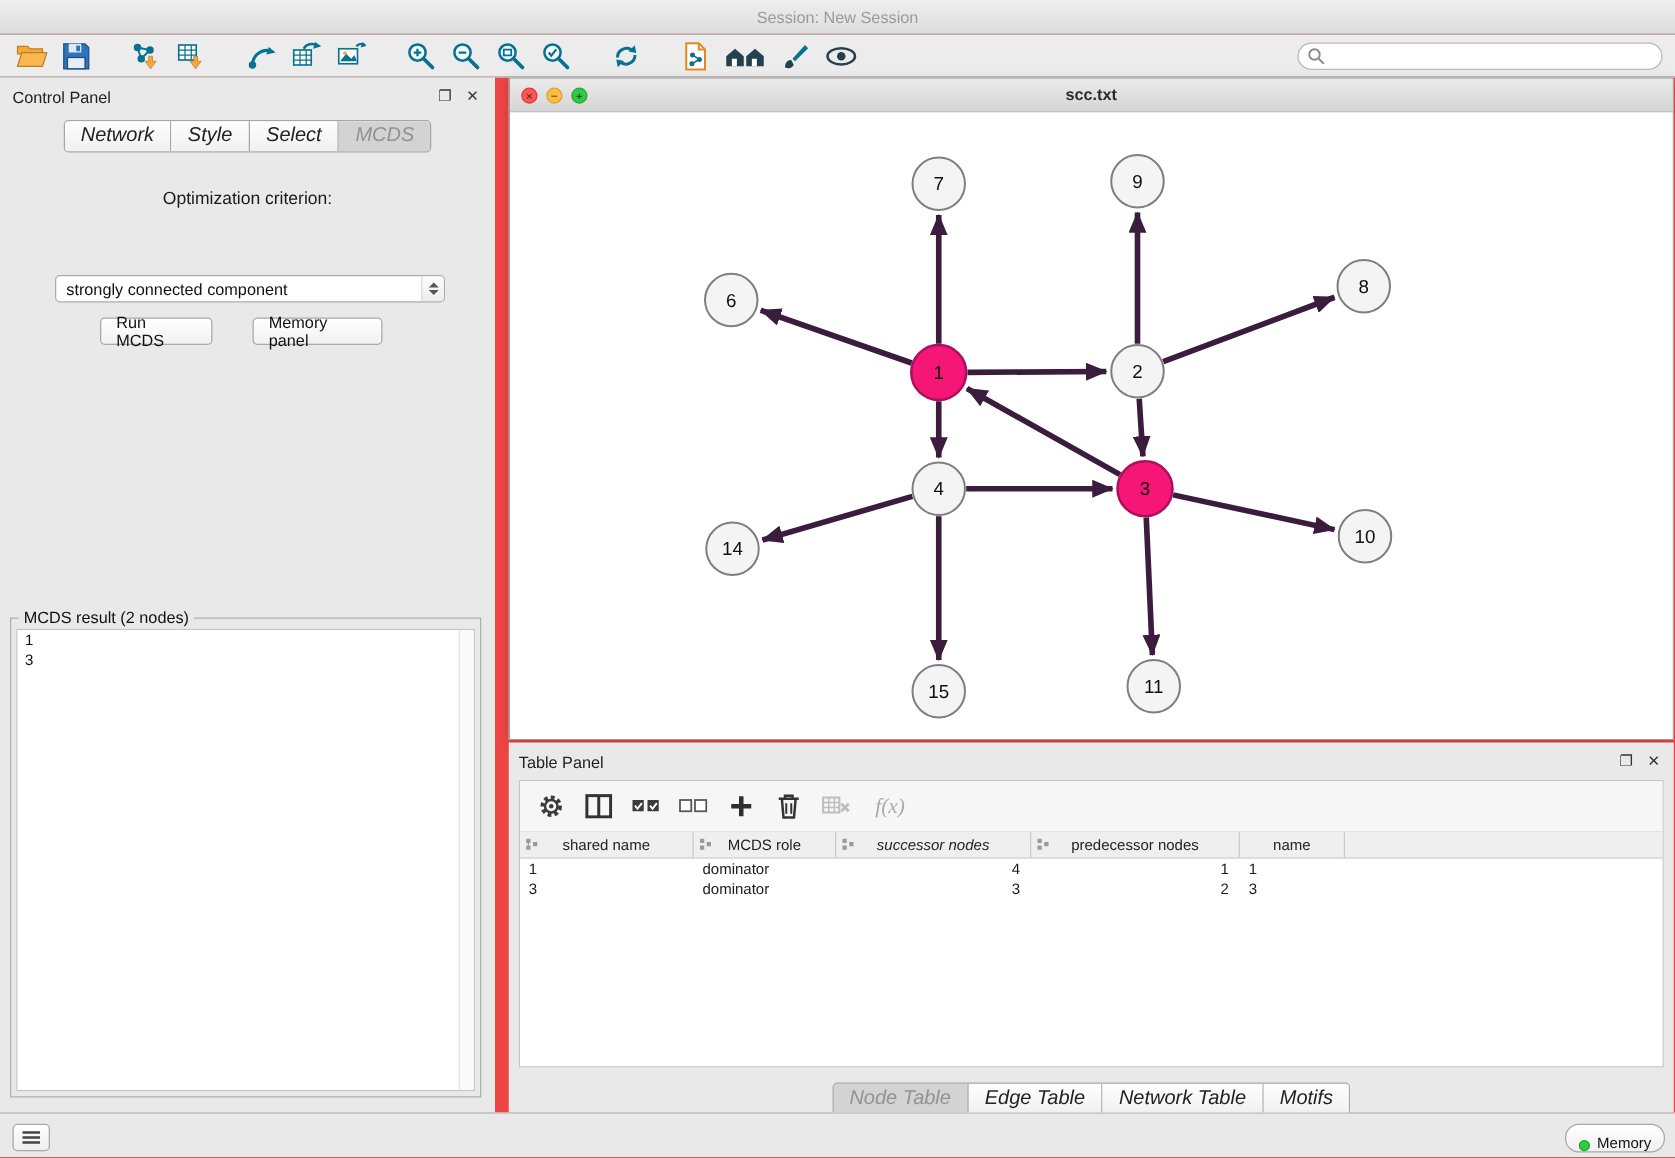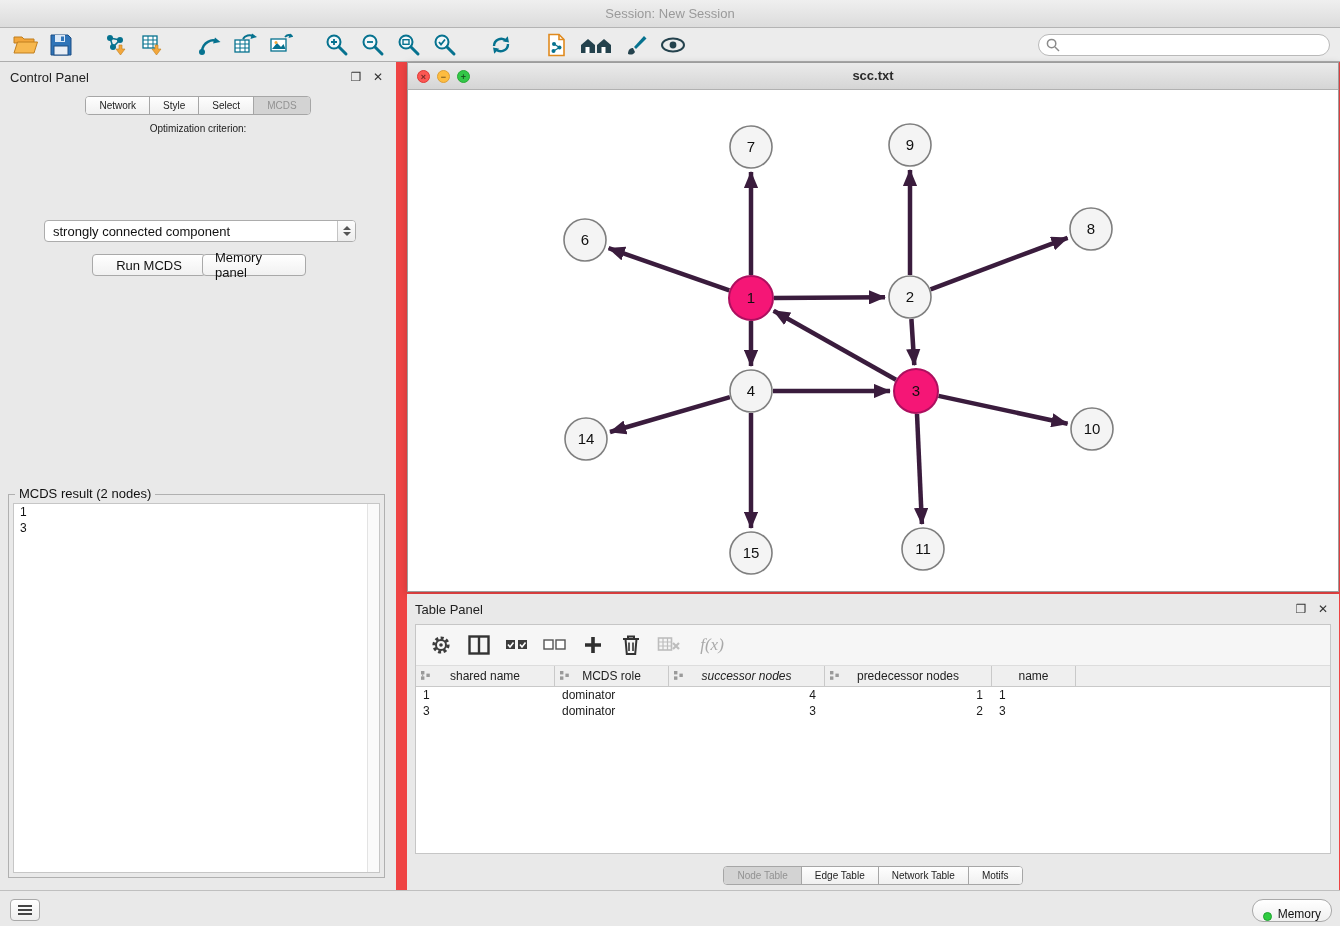--- a/index.html
+++ b/index.html
@@ -16,25 +16,25 @@
   .tb-spacer{flex:1;}
   .searchbox{width:292px;height:22px;background:#fff;border:1px solid #b9b9b9;border-radius:12px;display:flex;align-items:center;padding:0 7px;box-sizing:border-box;}
   .searchbox input{border:none;outline:none;flex:1;font-size:12px;background:transparent;margin-left:4px;font-family:"Liberation Sans",sans-serif;}
 
   
   .ctrl-panel{position:absolute;left:0;top:62px;width:396px;height:828px;background:#e9e9e9;}
   .panel-head{height:30px;display:flex;align-items:center;padding:0 10px;}
   .panel-head .ttl{flex:1;font-size:13px;color:#222;}
   .winbtn{width:16px;text-align:center;color:#333;font-size:12px;margin-left:6px;cursor:default;}
   .seg{display:inline-flex;border:1px solid #a6a6a6;border-radius:4px;overflow:hidden;background:#fdfdfd;}
-  .seg .tab{padding:3px 13px;font-size:10px;border-right:1px solid #a6a6a6;color:#222;background:linear-gradient(#fefefe,#f0f0f0);white-space:nowrap;}
+  .seg .tab{padding:3px 13px;font-size:16px;border-right:1px solid #a6a6a6;color:#222;background:linear-gradient(#fefefe,#f0f0f0);white-space:nowrap;font-style:italic;}
   .seg .tab:last-child{border-right:none;}
   .seg .tab.active{background:#d3d3d3;color:#929292;}
   .ctrl-tabs{display:flex;justify-content:center;margin-top:4px;}
-  .opt-label{text-align:center;margin-top:8px;font-size:10px;}
+  .opt-label{text-align:center;margin-top:28px;font-size:14px;}
   .combo{position:absolute;left:44px;top:158px;width:312px;height:22px;background:#fff;border:1px solid #acacac;border-radius:4px;box-sizing:border-box;display:flex;align-items:center;}
   .combo .val{flex:1;padding-left:8px;font-size:13px;color:#111;overflow:hidden;white-space:nowrap;}
   .combo .stepper{width:17px;height:100%;border-left:1px solid #c4c4c4;display:flex;flex-direction:column;align-items:center;justify-content:center;background:linear-gradient(#fdfdfd,#ededed);border-radius:0 3px 3px 0;}
   .arr-up{width:0;height:0;border-left:4px solid transparent;border-right:4px solid transparent;border-bottom:4px solid #555;margin-bottom:2px;}
   .arr-dn{width:0;height:0;border-left:4px solid transparent;border-right:4px solid transparent;border-top:4px solid #555;}
   .btn{position:absolute;height:22px;background:linear-gradient(#fff,#f1f1f1);border:1px solid #a9a9a9;border-radius:4px;font-size:13px;display:flex;align-items:center;justify-content:center;box-sizing:border-box;padding:0 12px;color:#111;}
   .fieldset{position:absolute;left:8px;top:432px;width:377px;height:384px;border:1px solid #b0b0b0;box-sizing:border-box;}
   .fieldset .legend{position:absolute;top:-9px;left:6px;background:#e9e9e9;padding:0 4px;font-size:13px;color:#111;}
   .fieldset .listarea{position:absolute;left:4px;top:8px;right:4px;bottom:4px;background:#fff;border:1px solid #c6c6c6;overflow:hidden;}
   .fieldset .listarea .scroll{position:absolute;right:0;top:0;width:11px;height:100%;background:#fafafa;border-left:1px solid #e3e3e3;}
@@ -234,21 +234,21 @@
       </div>
     </div>
     <div class="opt-label">Optimization criterion:</div>
     <div class="combo">
       <span class="val">strongly connected component</span>
       <span class="stepper">
           <i class="arr-up"></i>
           <i class="arr-dn"></i>
         </span>
     </div>
-    <div class="btn" style="left:92px;top:192px;width:114px;">Run MCDS</div>
+    <div class="btn" style="left:80px;top:192px;width:90px;">Run MCDS</div>
     <div class="btn" style="left:202px;top:192px;width:104px;">Memory panel</div>
 
     <div class="fieldset">
       <span class="legend">MCDS result (2 nodes)</span>
       <div class="listarea">
         <div class="mcds-item">1</div>
         <div class="mcds-item">3</div>
         <div class="scroll"></div>
       </div>
     </div>

